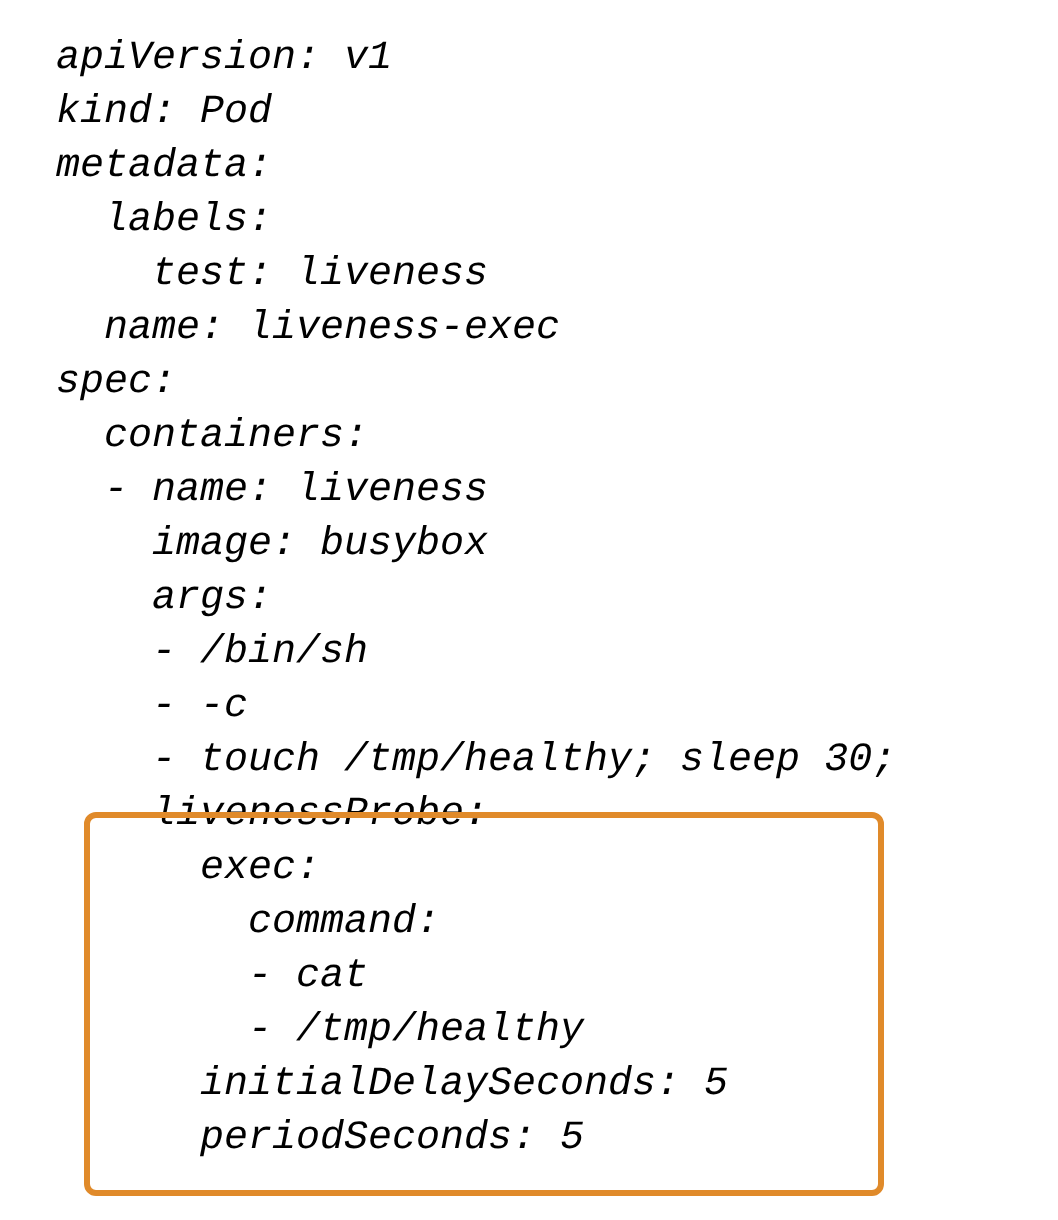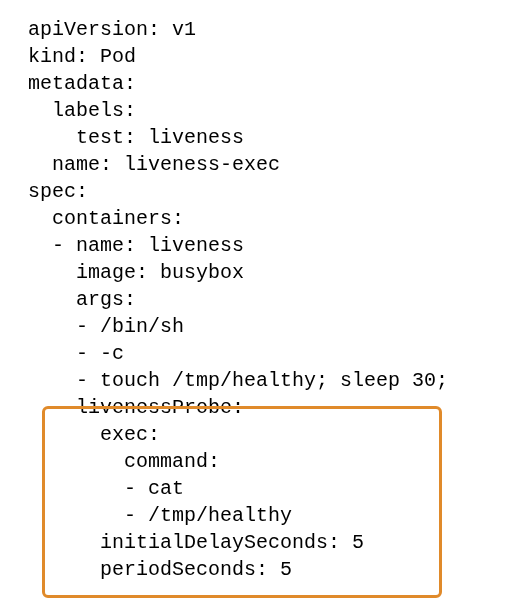--- a/index.html
+++ b/index.html
@@ -1,18 +1,19 @@
 <!DOCTYPE html>
 <html><head>
   <meta charset="utf-8">
   <style>
     * {
       margin: 0;
       padding: 0;
       box-sizing: border-box;
+      font-style: italic;
     }
     body {
       background: #ffffff;
       width: 529px;
       height: 610px;
       font-family: "Courier New", Courier, monospace;
       font-size: 20px;
       line-height: 1.35;
       color: #000;
       padding: 16px 0 0 28px;

